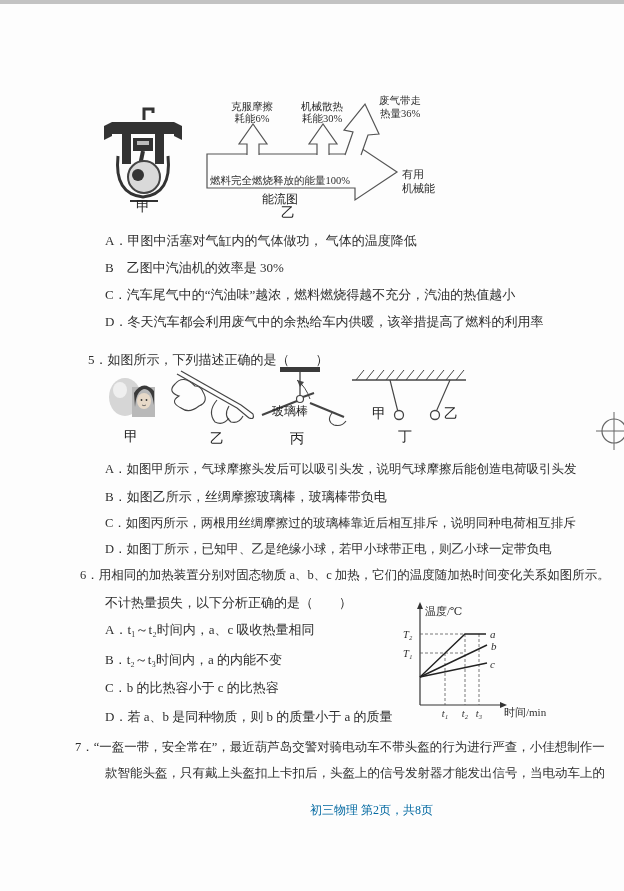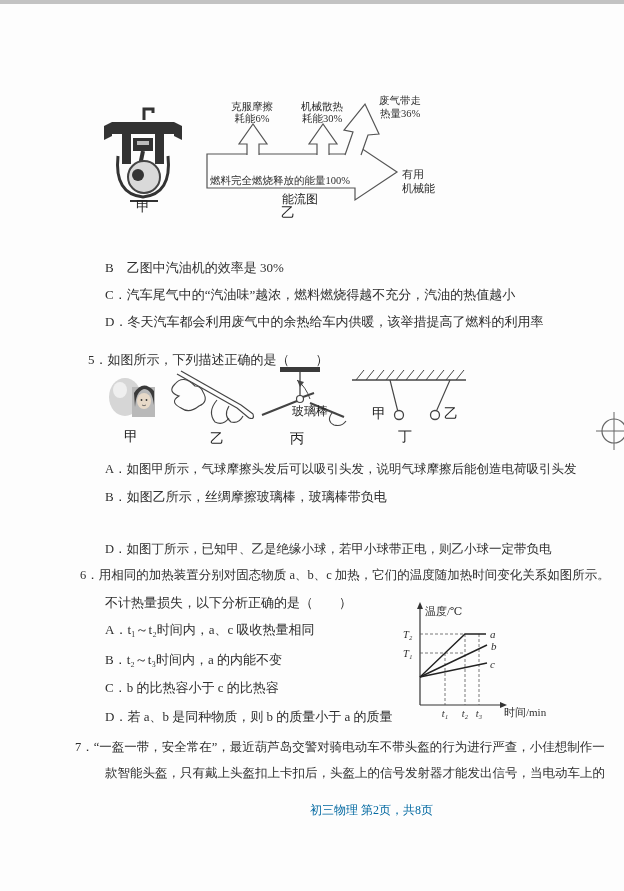--- a/index.html
+++ b/index.html
@@ -7,21 +7,21 @@
     position:relative;width:624px;height:891px;margin:0 auto;
     background:#fdfdfd;overflow:hidden;
     font-family:"Liberation Serif","DejaVu Serif",serif;
     color:#2b2b2b;
   }
   .topstrip{position:absolute;left:0;top:0;width:624px;height:4px;background:#c3c3c3;}
   .abs{position:absolute;}
   .tline{font-size:13px;line-height:1.25;white-space:nowrap;color:#2e2e2e;}
   .tline.small{font-size:12.5px;}
   .figlabel{font-size:14px;color:#222;}
-  .caption{font-size:12px;color:#222;margin-left:20px;}
+  .caption{font-size:12px;color:#222;}
   svg text{font-family:"Liberation Serif","DejaVu Serif",serif;fill:#2e2e2e;}
   .footer{font-size:12px;color:#0369a1;}
 </style>
 </head>
 <body>
 
 <div class="page">
   <div class="topstrip"></div>
 
   <svg class="abs" style="left:98px;top:104px" width="90" height="100" viewBox="0 0 90 100">
@@ -57,20 +57,21 @@
     <text x="205" y="29" font-size="10.5" text-anchor="middle">热量36%</text>
 
     <text x="15" y="96" font-size="10.5">燃料完全燃烧释放的能量100%</text>
 
     <text x="207" y="90" font-size="11">有用</text>
     <text x="207" y="104" font-size="11">机械能</text>
   </svg>
   <div class="abs caption" style="left:262px;top:191px">能流图</div>
   <div class="abs figlabel" style="left:281px;top:204px">乙</div>
 
+  <div class="abs tline" style="left:105px;top:233px">A．甲图中活塞对气缸内的气体做功， 气体的温度降低</div>
   <div class="abs tline" style="left:105px;top:260px">B　乙图中汽油机的效率是 30%</div>
   <div class="abs tline" style="left:105px;top:287px">C．汽车尾气中的“汽油味”越浓，燃料燃烧得越不充分，汽油的热值越小</div>
   <div class="abs tline" style="left:105px;top:314px">D．冬天汽车都会利用废气中的余热给车内供暖，该举措提高了燃料的利用率</div>
 
   <div class="abs tline" style="left:88px;top:352px">5．如图所示，下列描述正确的是（　　）</div>
 
   <svg class="abs" style="left:108px;top:375px" width="52" height="48" viewBox="0 0 52 48">
     <ellipse cx="17" cy="22" rx="16" ry="19" fill="#d6d6d6"></ellipse>
     <ellipse cx="12" cy="15" rx="7" ry="8" fill="#efefef"></ellipse>
     <rect x="24" y="12" width="23" height="30" fill="#b9b9b9"></rect>
@@ -127,20 +128,21 @@
   <div class="abs figlabel" style="left:372px;top:405px">甲</div>
   <div class="abs figlabel" style="left:444px;top:405px">乙</div>
 
   <div class="abs figlabel" style="left:124px;top:428px">甲</div>
   <div class="abs figlabel" style="left:210px;top:430px">乙</div>
   <div class="abs figlabel" style="left:290px;top:430px">丙</div>
   <div class="abs figlabel" style="left:398px;top:428px">丁</div>
 
   <div class="abs tline small" style="left:105px;top:462px">A．如图甲所示，气球摩擦头发后可以吸引头发，说明气球摩擦后能创造电荷吸引头发</div>
   <div class="abs tline" style="left:105px;top:489px">B．如图乙所示，丝绸摩擦玻璃棒，玻璃棒带负电</div>
+  <div class="abs tline small" style="left:105px;top:516px">C．如图丙所示，两根用丝绸摩擦过的玻璃棒靠近后相互排斥，说明同种电荷相互排斥</div>
   <div class="abs tline small" style="left:105px;top:542px">D．如图丁所示，已知甲、乙是绝缘小球，若甲小球带正电，则乙小球一定带负电</div>
 
   <div class="abs tline small" style="left:80px;top:568px">6．用相同的加热装置分别对固态物质 a、b、c 加热，它们的温度随加热时间变化关系如图所示。</div>
   <div class="abs tline" style="left:105px;top:622px">A．t₁～t₂时间内，a、c 吸收热量相同</div>
 
   <div class="abs tline" style="left:105px;top:595px">不计热量损失，以下分析正确的是（　　）</div>
   <div class="abs tline" style="left:105px;top:652px">B．t₂～t₃时间内，a 的内能不变</div>
   <div class="abs tline" style="left:105px;top:680px">C．b 的比热容小于 c 的比热容</div>
   <div class="abs tline" style="left:105px;top:709px">D．若 a、b 是同种物质，则 b 的质量小于 a 的质量</div>
 

